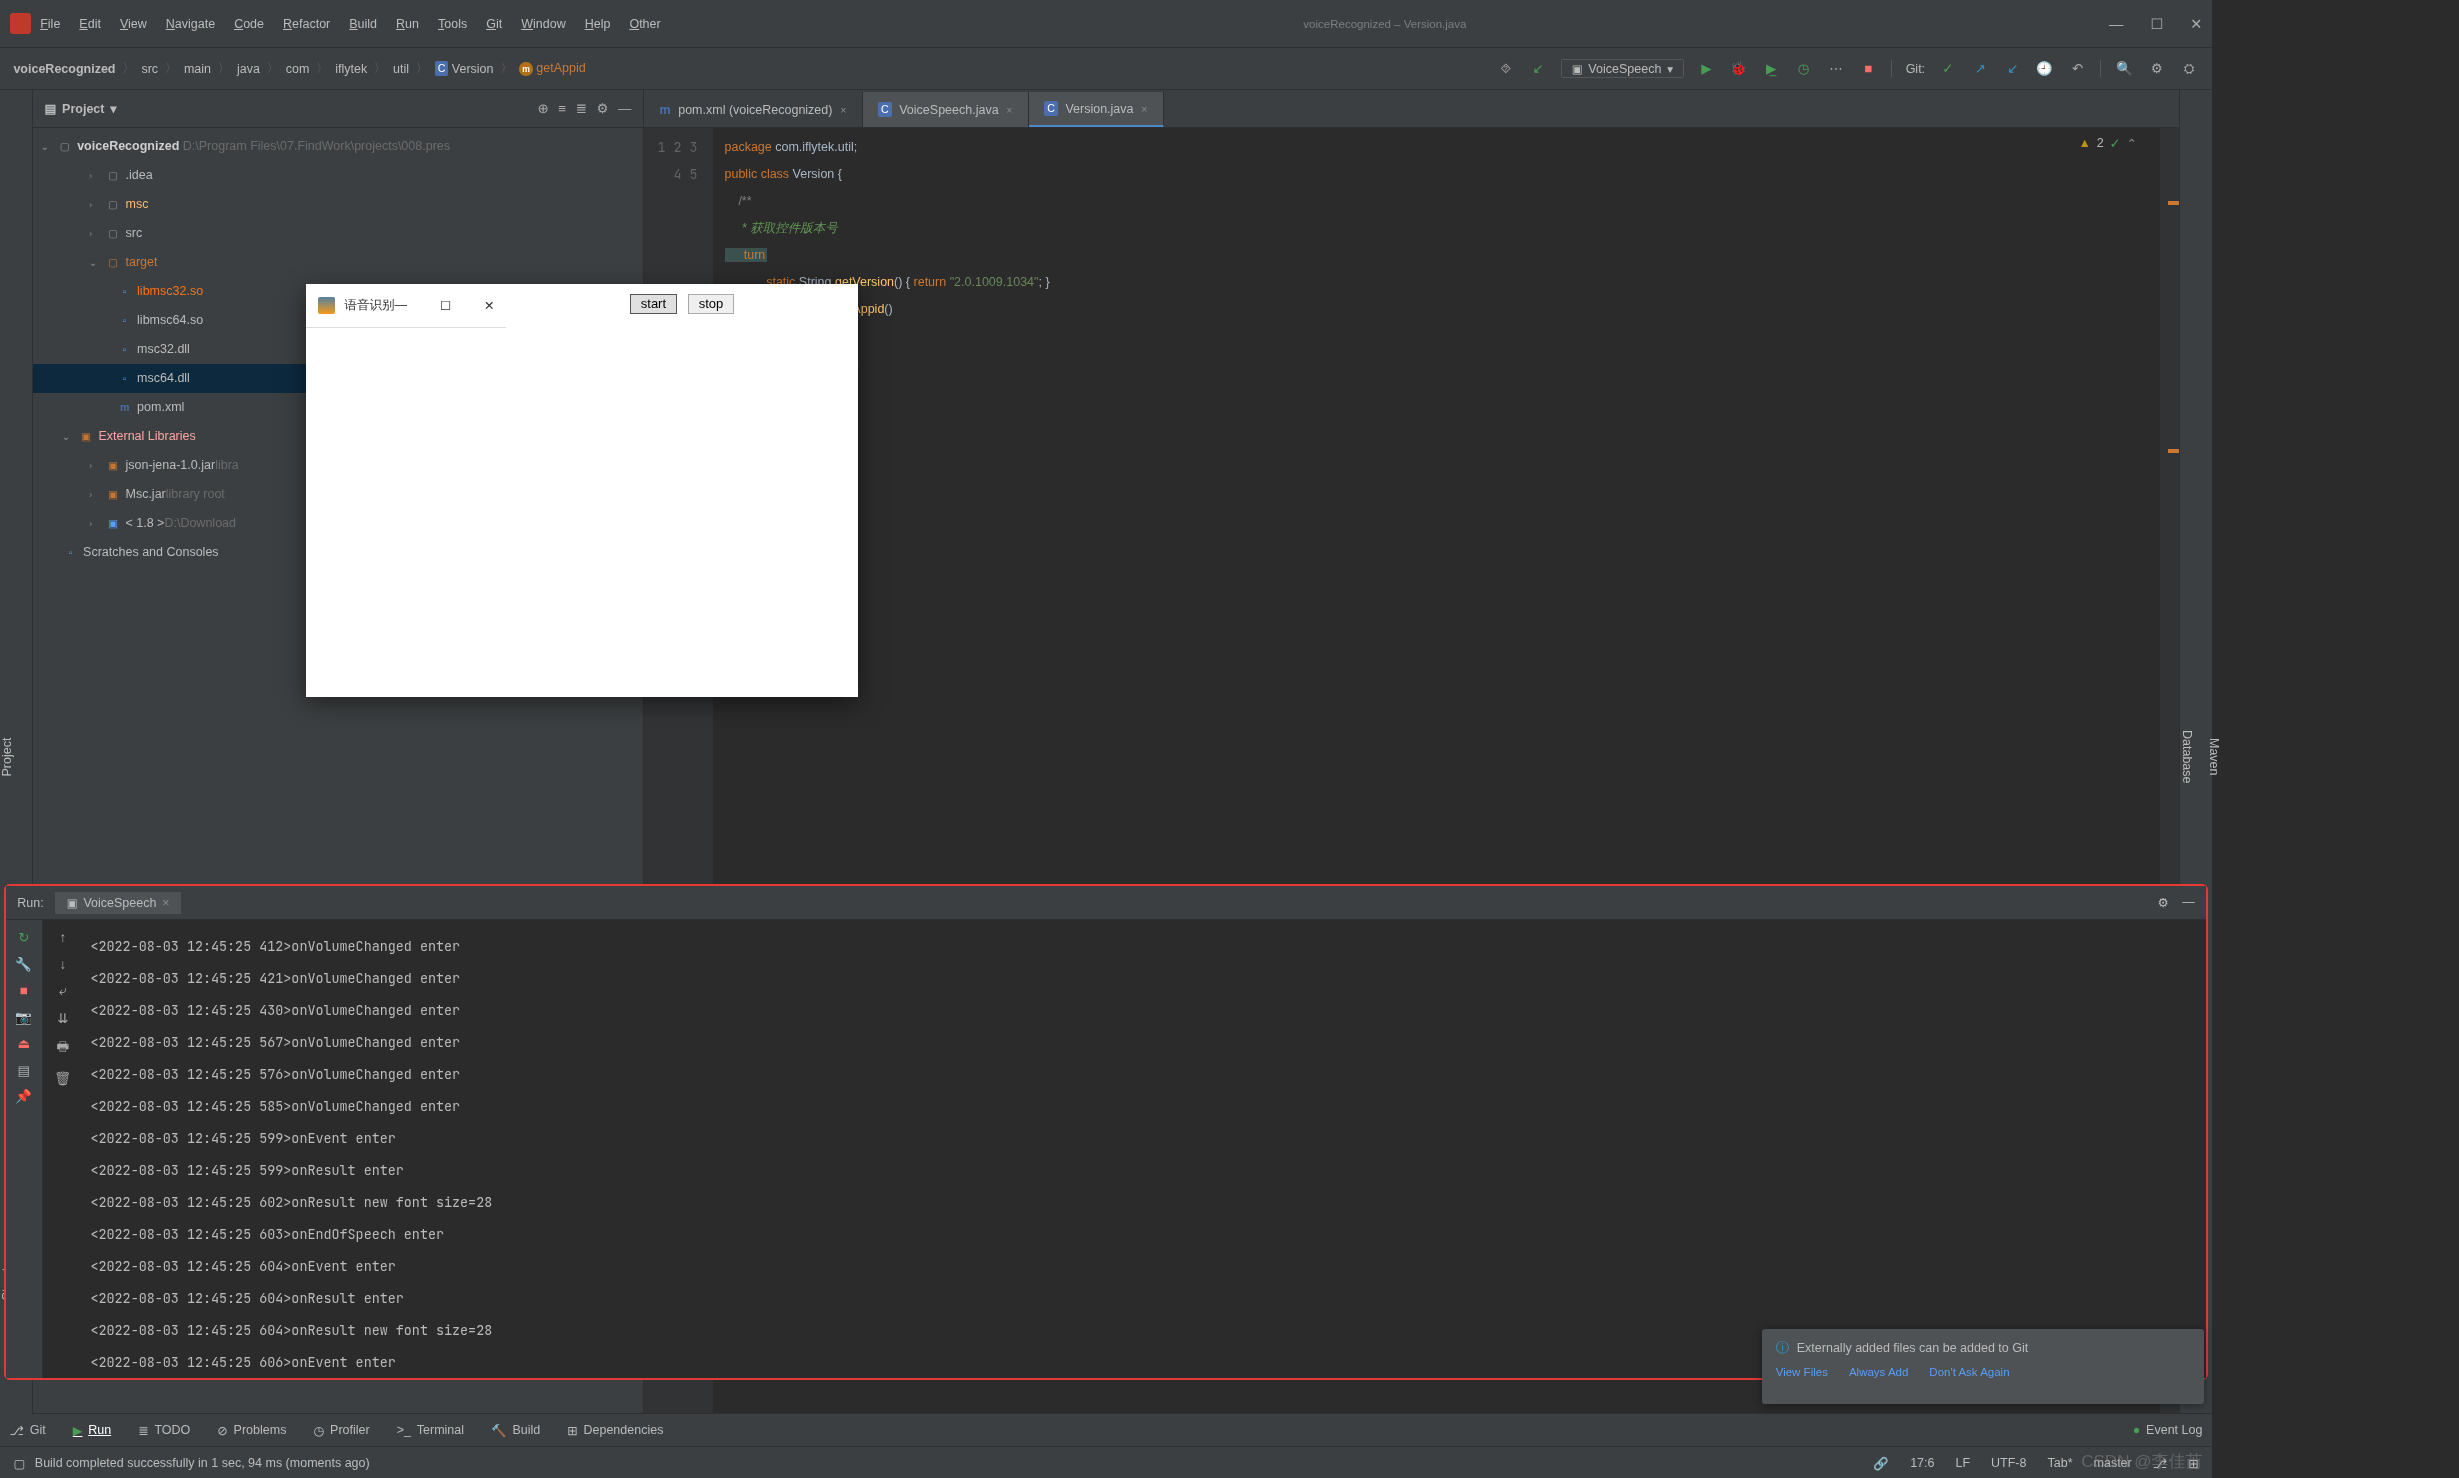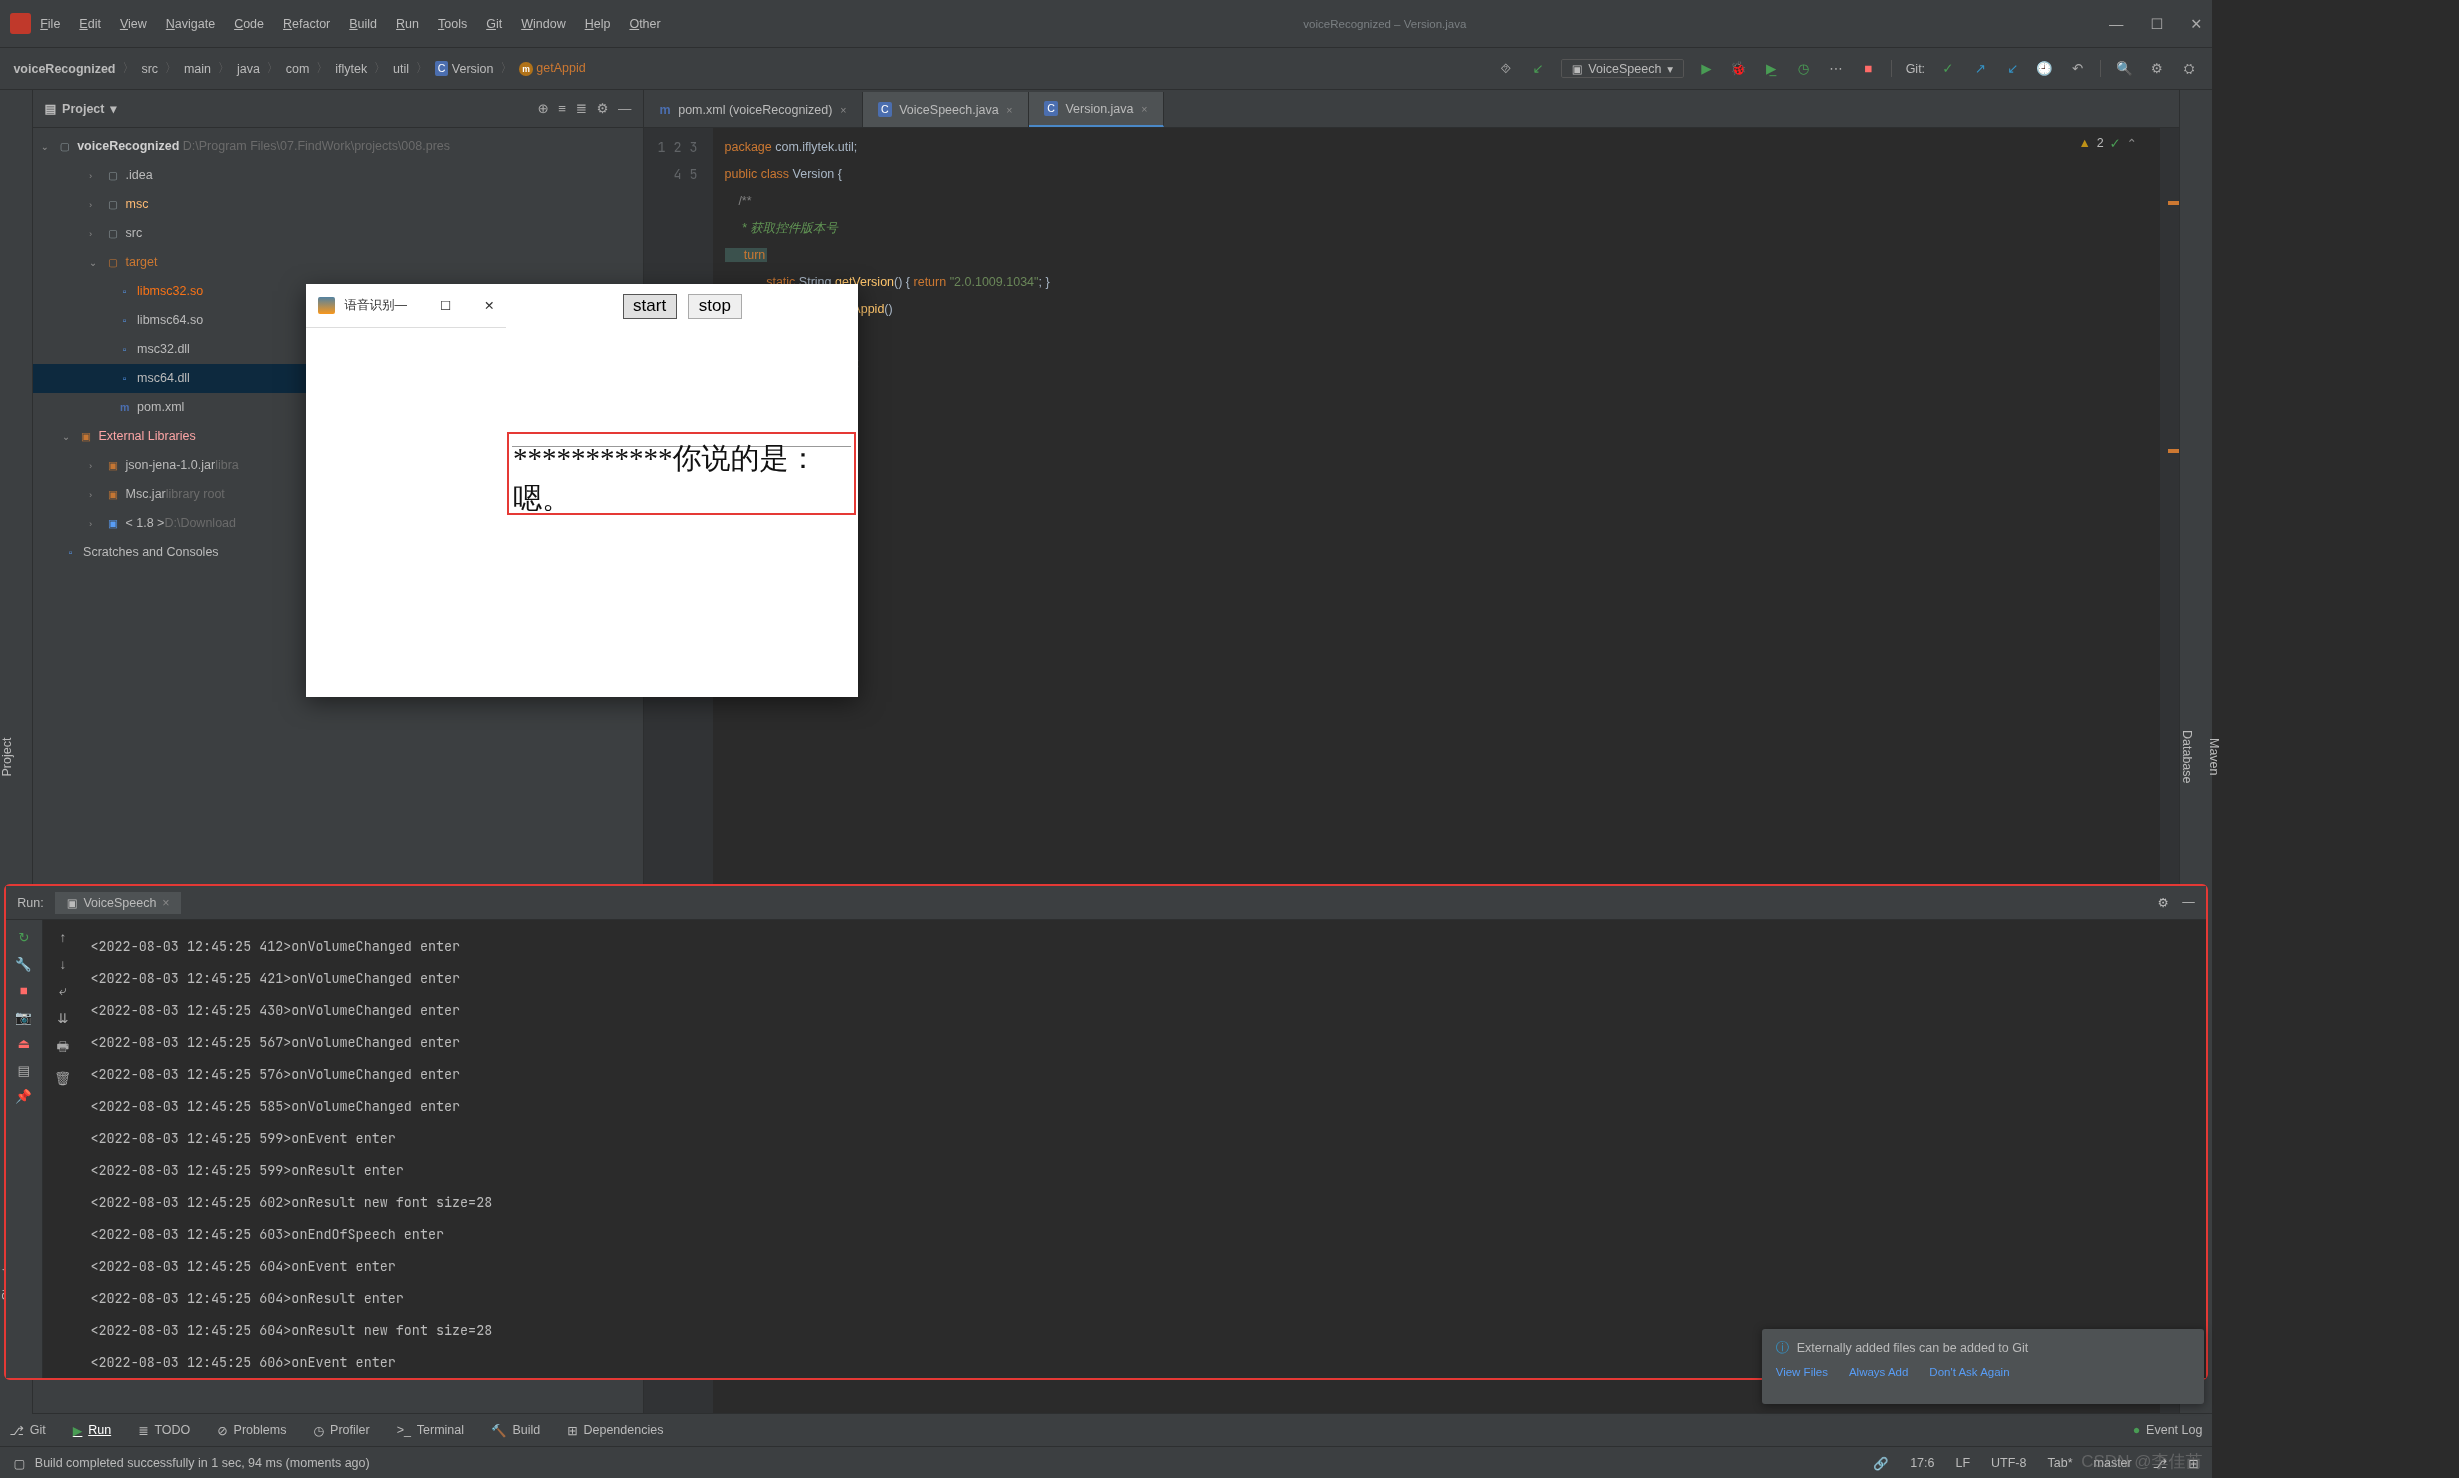--- a/index.html
+++ b/index.html
@@ -81,21 +81,21 @@
 .runout{flex:1;background:#2b2b2b;font-family:"JetBrains Mono",Consolas,monospace;font-size:13.4px;color:#bbb;padding:9.6px 0 0 7.7px;line-height:32px;white-space:pre;}
 
 
 .popup{position:absolute;left:306px;top:284px;width:552px;height:413px;background:#fff;box-shadow:0 5.8px 23px rgba(0,0,0,.5);z-index:20;display:flex;flex-direction:row;}
 .pophead{height:44px;border-bottom:1px solid #ddd;display:flex;align-items:center;padding:0 11.5px;justify-content:space-between;background:#fff;}
 .pophead .ptitle{display:flex;align-items:center;gap:9.6px;font-size:12.5px;color:#333;}
 .pophead .jcup{width:17.3px;height:17.3px;background:linear-gradient(#5382a1,#f8981d);border-radius:1.9px;}
 .pophead .pbtns{display:flex;gap:33px;font-size:14.4px;color:#333;}
 .popbody{flex:1;position:relative;}
 .popbtns{position:absolute;left:0;right:0;top:9.6px;display:flex;justify-content:center;gap:11.5px;}
-.popbtns button{font-size:17px;padding:1.9px 9.6px;background:#efefef;border:1px solid #aaa;}
+.popbtns button{font-size:13px;padding:1.9px 9.6px;background:#efefef;border:1px solid #aaa;}
 .popbtns button.sel{border:1px solid #555;background:#e0e0e0;}
 .poptext{position:absolute;left:1px;right:1.9px;top:148px;height:83px;border:2.9px solid #e53935;display:flex;align-items:center;padding-left:3.8px;}
 .poptext hr{position:absolute;left:2.9px;right:2.9px;top:11.5px;border:none;border-top:1px solid #999;}
 .poptext .txt{font-size:29px;font-family:"SimSun","宋体",serif;color:#111;position:relative;top:5.8px;}
 
 
 .notif{position:absolute;right:7.7px;bottom:75px;width:442px;height:75px;background:#4e5254;border-radius:2.9px;padding:9.6px 13.4px;z-index:5;box-shadow:0 1.9px 9.6px rgba(0,0,0,.4);}
 .notif .h{display:flex;align-items:center;gap:7.7px;font-size:11.5px;color:#bbb;}
 .notif .h .b{color:#3592c4;font-size:13.4px;}
 .notif .links{display:flex;gap:21px;margin-top:9.6px;}
@@ -375,24 +375,20 @@
         <span>—</span>
         <span>☐</span>
         <span>✕</span>
       </div>
     </div>
     <div class="popbody">
       <div class="popbtns">
         <button class="sel">start</button>
         <button>stop</button>
       </div>
-      <div class="poptext">
-        <hr>
-        <span class="txt">***********你说的是：嗯。</span>
-      </div>
     </div>
   </div>
 
   <div class="notif">
     <div class="h">
       <span class="b">ⓘ</span>
       <span>Externally added files can be added to Git</span>
     </div>
     <div class="links">
       <span>View Files</span>

